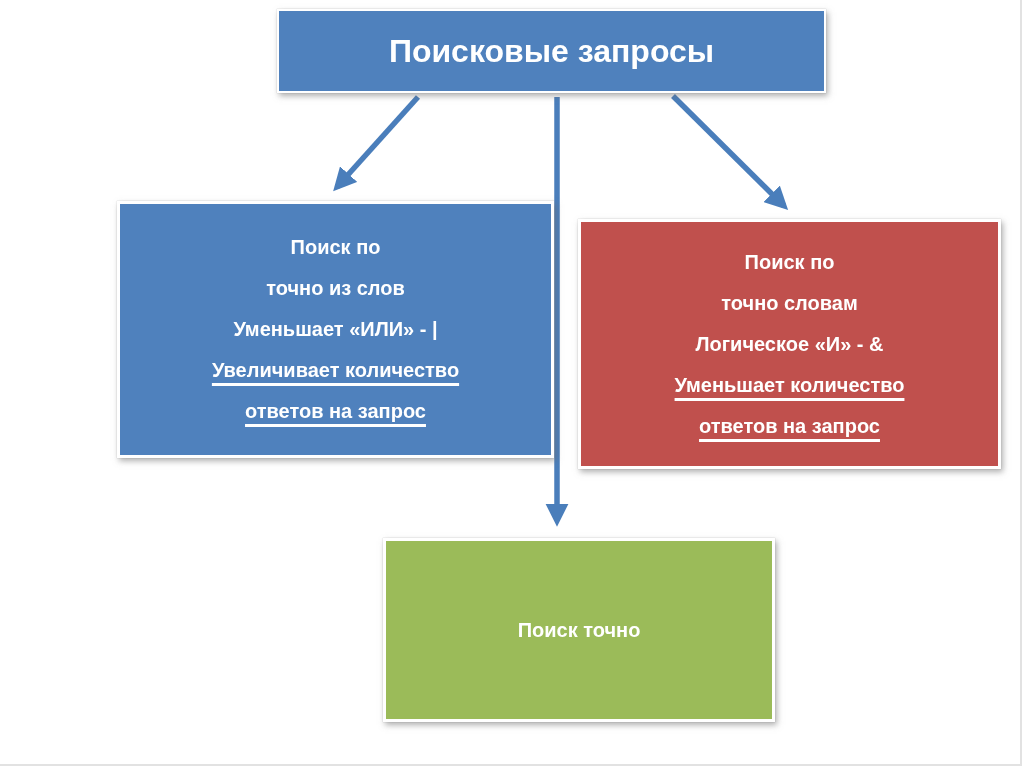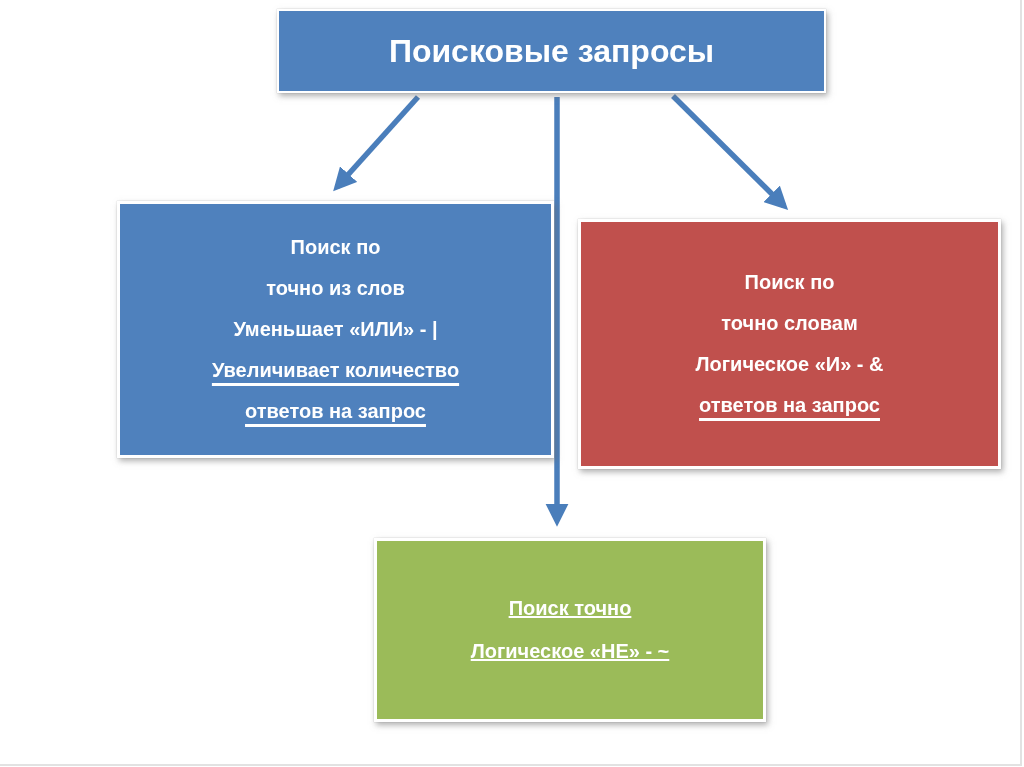--- a/index.html
+++ b/index.html
@@ -24,21 +24,21 @@
   .box-blue{background:#4F81BD;}
   .box-red{background:#C0504D;}
   .box-green{background:#9BBB59;}
   .title-node{
     left:277px;top:9px;width:549px;height:84px;
     border-width:2px;
   }
   .title-node .line{font-size:32px;line-height:38px;}
   .or-node{left:117px;top:201px;width:437px;height:257px;}
   .and-node{left:578px;top:219px;width:423px;height:250px;}
-  .phrase-node{left:374px;top:538px;width:392px;height:184px;text-decoration:underline;}
+  .phrase-node{left:383px;top:538px;width:392px;height:184px;}
   .line{
     font-size:20px;line-height:41px;white-space:nowrap;
   }
   .phrase-node .line{line-height:43px;}
   .u{
     text-decoration:underline;
     text-decoration-thickness:2.5px;
     text-underline-offset:6px;
   }
 </style>
@@ -67,21 +67,21 @@
     <div class="line">точно из слов</div>
     <div class="line">Уменьшает «ИЛИ» - |</div>
     <div class="line u">Увеличивает количество</div>
     <div class="line u">ответов на запрос</div>
   </div>
 
   <div class="node box-red and-node">
     <div class="line">Поиск по</div>
     <div class="line">точно словам</div>
     <div class="line">Логическое «И» - &amp;</div>
+    <div class="line u">Уменьшает количество</div>
     <div class="line u">ответов на запрос</div>
   </div>
 
   <div class="node box-green phrase-node">
     <div class="line">Поиск точно</div>
-    <div class="line">Логическое «НЕ» - ~</div>
   </div>
 
 </div>
 
 </body></html>

